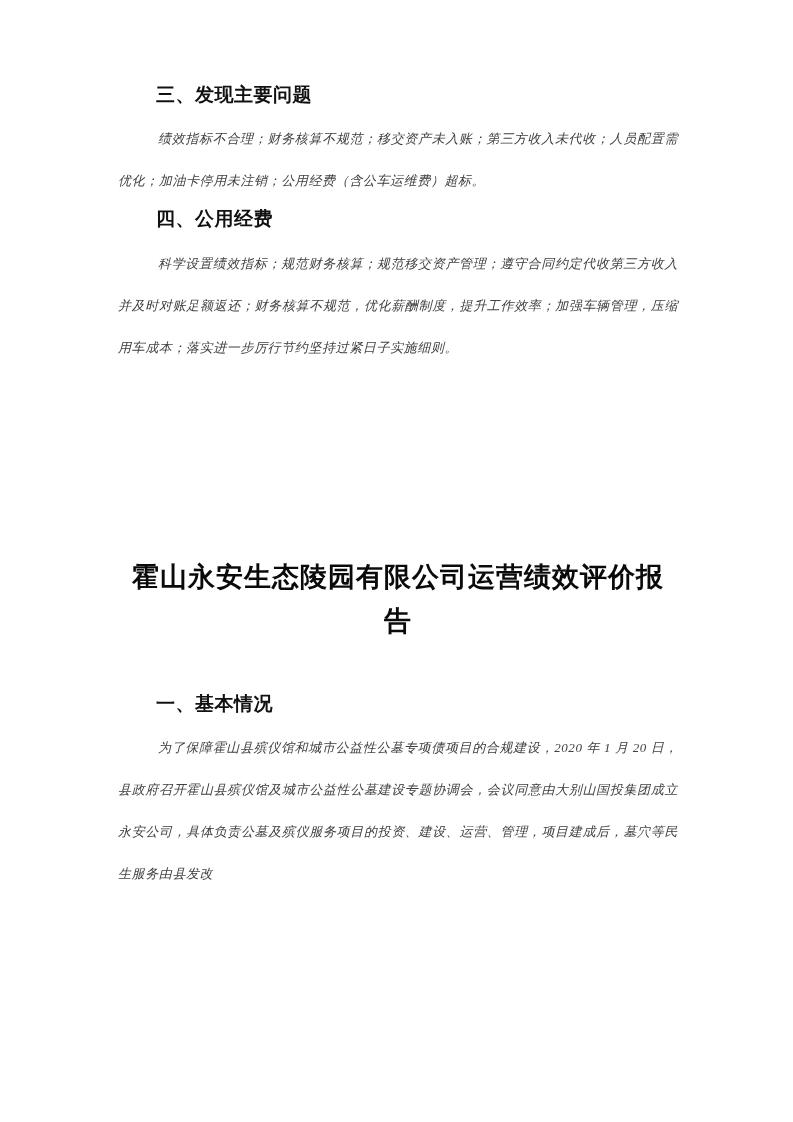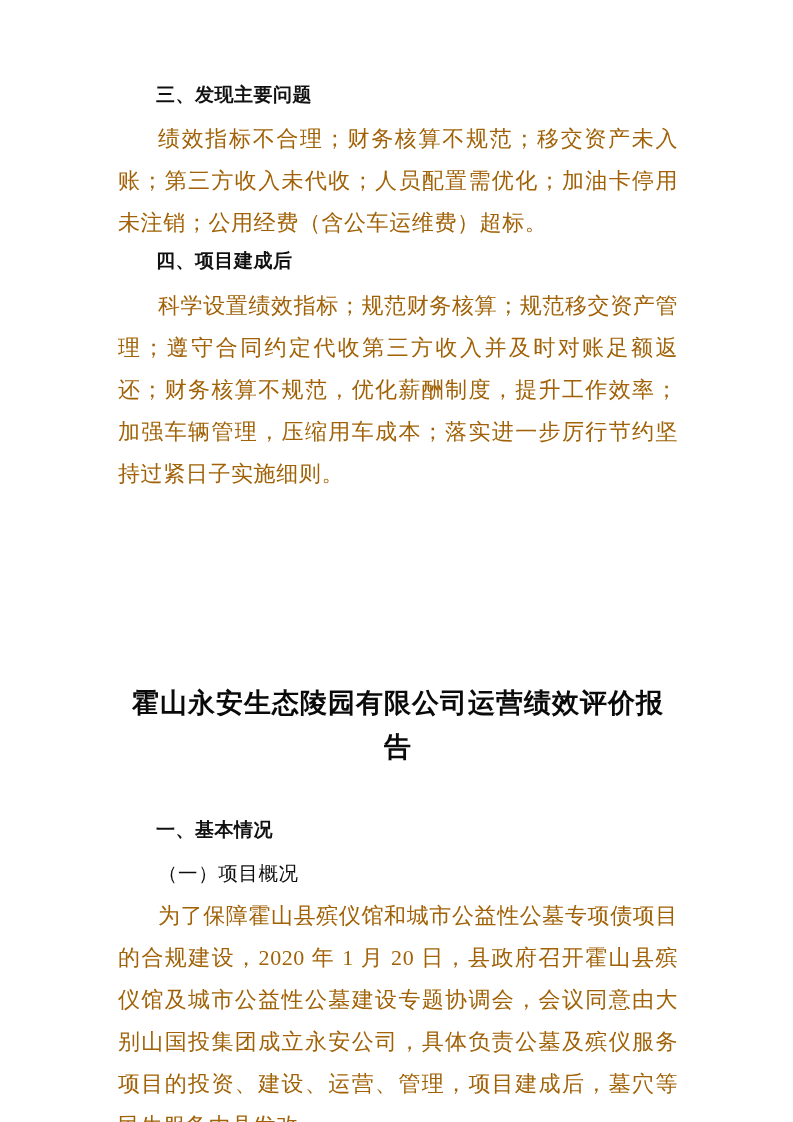--- a/index.html
+++ b/index.html
@@ -26,28 +26,29 @@
     font-family: "Liberation Sans", sans-serif;
     font-weight: bold;
     font-size: 19px;
     letter-spacing: 0.5px;
     margin: 0 0 8px 0;
     padding-left: 38px;
     line-height: 1.6;
     color: #111;
   }
   .para {
-    font-size: 22px;
+    font-size: 13px;
     line-height: 42px;
     text-align: justify;
     text-justify: inter-ideograph;
     margin: 0 0 2px 0;
     text-indent: 40px;
     letter-spacing: 0.6px;
-    color: #a16207;
+    color: #404040;
+    font-style: italic;
   }
   .spacer-lg {
     height: 168px;
   }
   .doc-title {
     font-family: "Liberation Sans", sans-serif;
     font-weight: bold;
     font-size: 27px;
     line-height: 44px;
     text-align: center;
@@ -69,27 +70,26 @@
 </style>
 </head>
 <body>
 
 <div class="page">
   <div class="content">
 
     <h2 class="heading">三、发现主要问题</h2>
     <p class="para">绩效指标不合理；财务核算不规范；移交资产未入账；第三方收入未代收；人员配置需优化；加油卡停用未注销；公用经费（含公车运维费）超标。</p>
 
-    <h2 class="heading">四、项目建成后</h2>
+    <h2 class="heading">四、公用经费</h2>
     <p class="para">科学设置绩效指标；规范财务核算；规范移交资产管理；遵守合同约定代收第三方收入并及时对账足额返还；财务核算不规范，优化薪酬制度，提升工作效率；加强车辆管理，压缩用车成本；落实进一步厉行节约坚持过紧日子实施细则。</p>
 
     <div class="spacer-lg"></div>
 
     <h1 class="doc-title">霍山永安生态陵园有限公司运营绩效评价报告</h1>
 
     <div class="spacer-md"></div>
 
     <h2 class="heading">一、基本情况</h2>
-    <p class="sub-heading">（一）项目概况</p>
     <p class="para">为了保障霍山县殡仪馆和城市公益性公墓专项债项目的合规建设，2020 年 1 月 20 日，县政府召开霍山县殡仪馆及城市公益性公墓建设专题协调会，会议同意由大别山国投集团成立永安公司，具体负责公墓及殡仪服务项目的投资、建设、运营、管理，项目建成后，墓穴等民生服务由县发改</p>
 
   </div>
 </div>
 
 </body></html>

